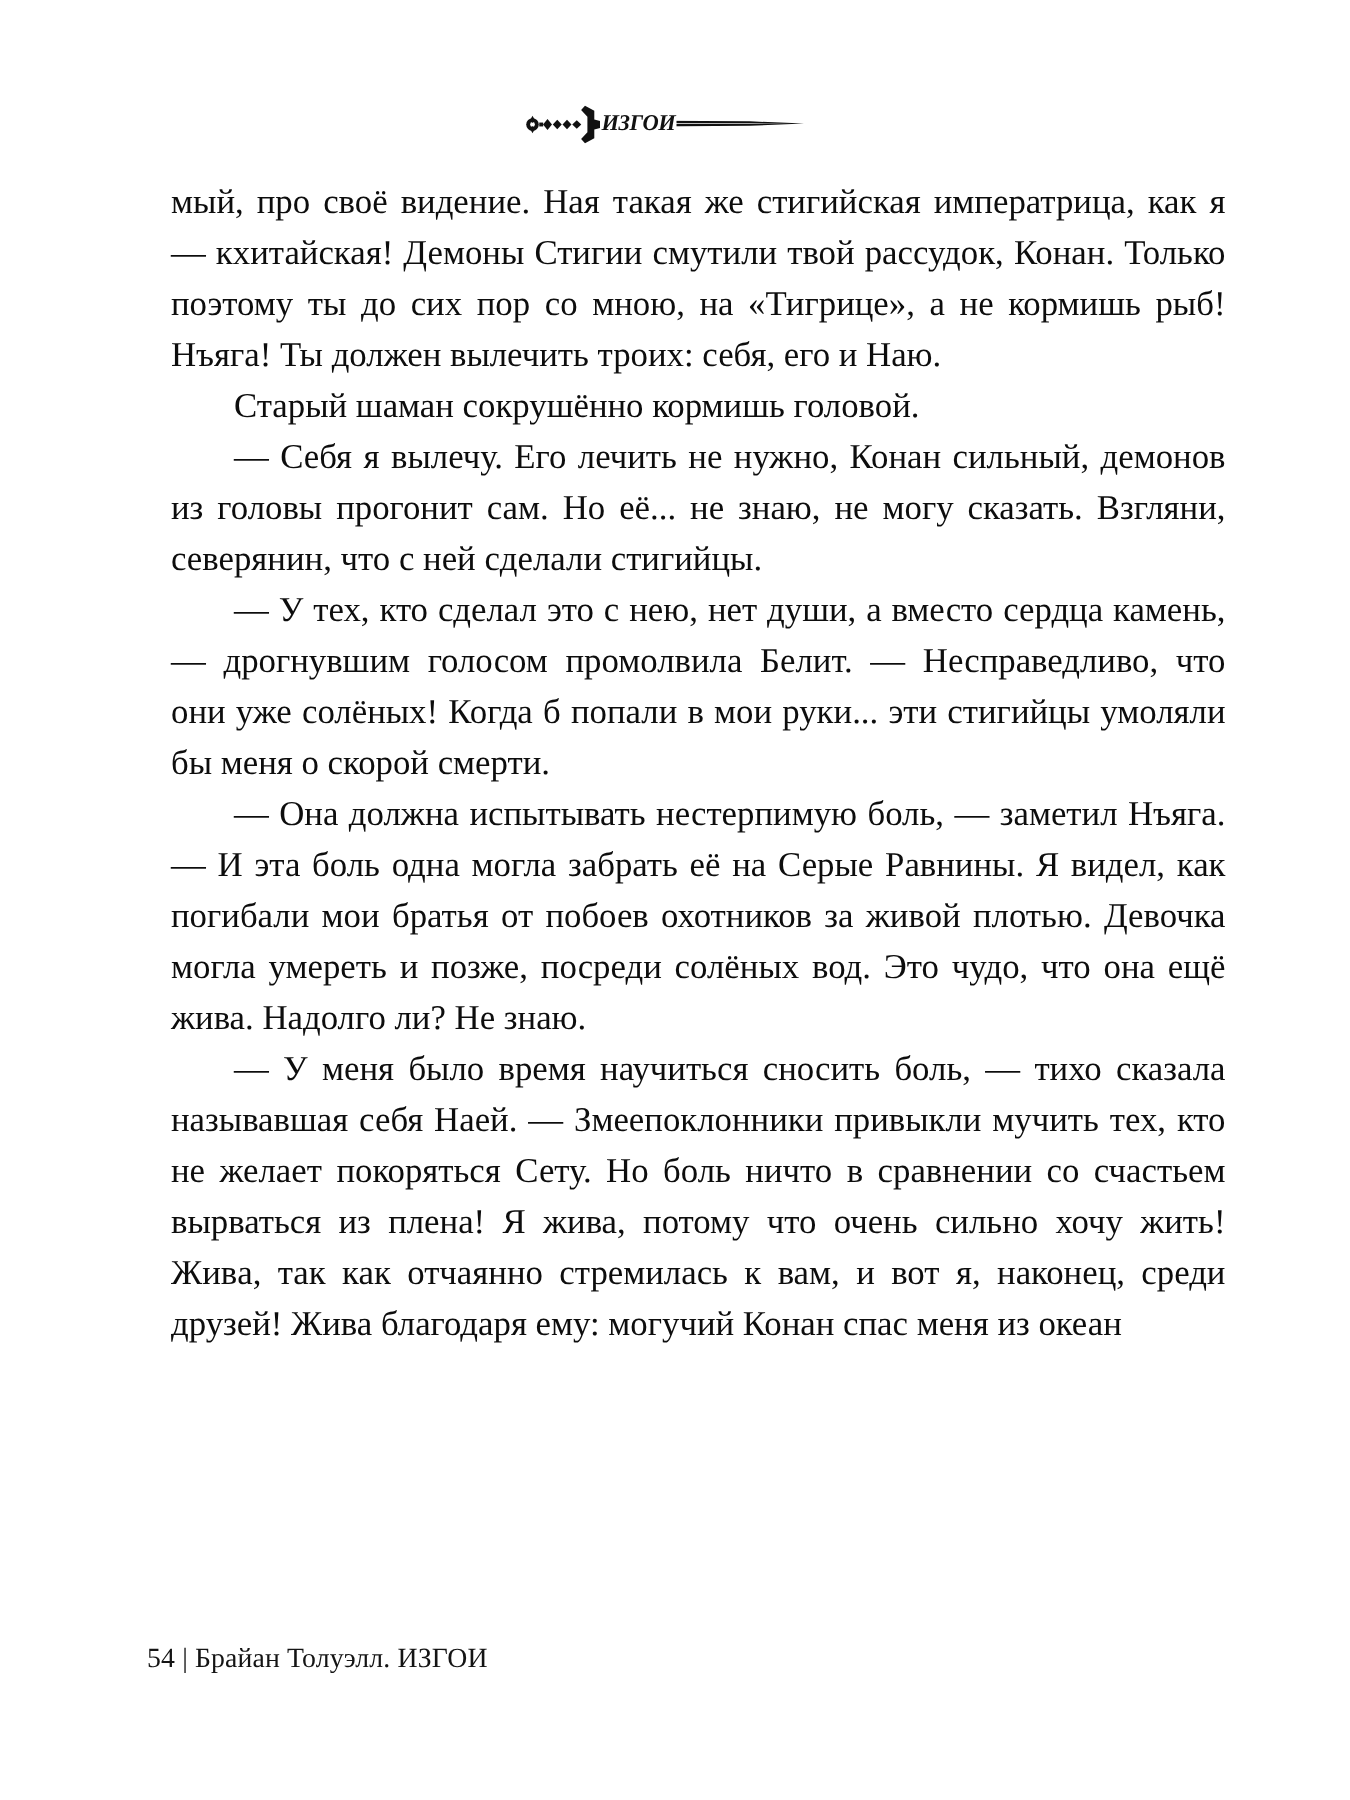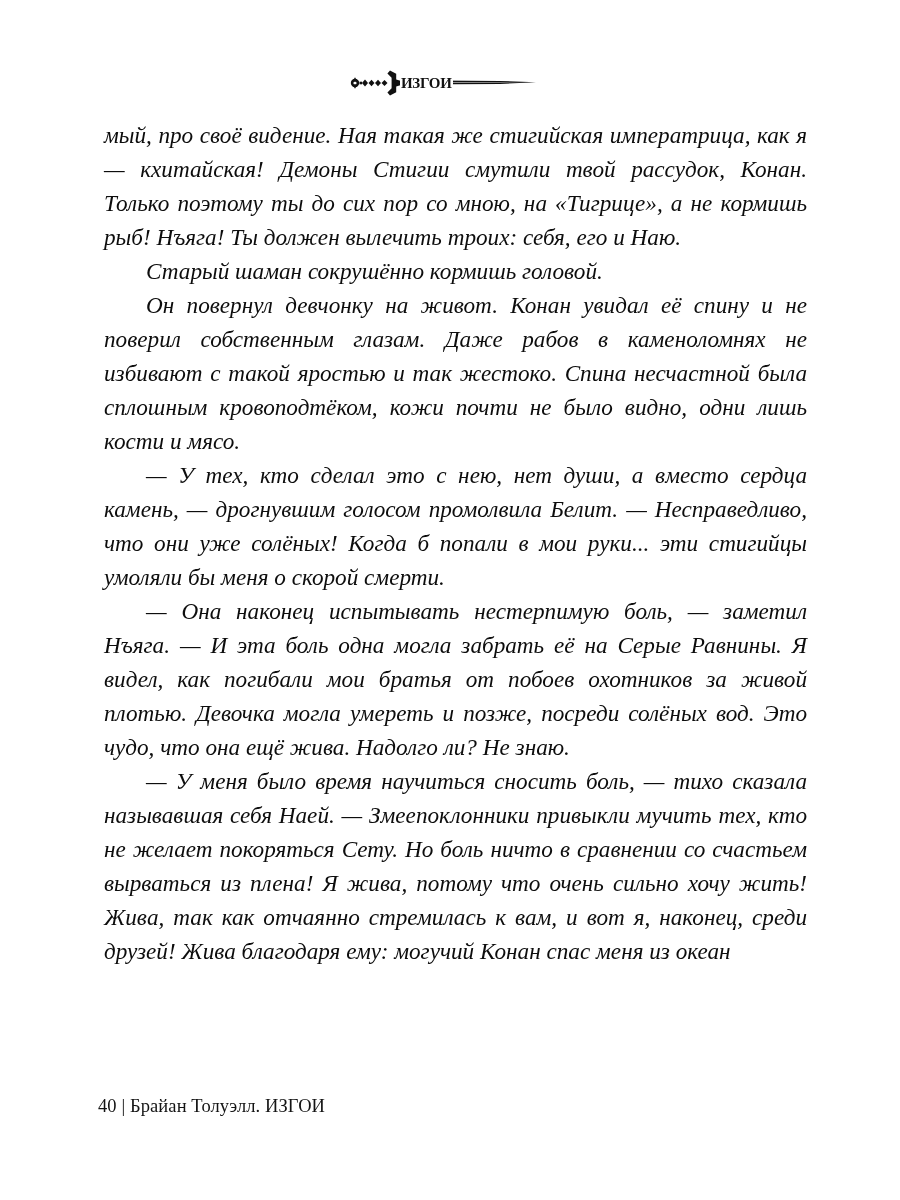--- a/index.html
+++ b/index.html
@@ -53,29 +53,29 @@
     font-family: "Liberation Serif", "DejaVu Serif", serif;
     font-weight: bold;
     font-size: 15px;
     letter-spacing: -0.3px;
     color: #111111;
     line-height: 1;
     white-space: nowrap;
     z-index: 3;
     padding: 0 1px;
     background: #ffffff;
+    font-style: italic;
   }
 
   
   .textblock {
     position: absolute;
-    left: 104px;
+    left: 114px;
     top: 118px;
     width: 703px;
-    font-style: italic;
   }
   .para {
     margin: 0;
     font-size: 23.2px;
     line-height: 34px;
     text-align: justify;
     text-justify: inter-word;
     text-indent: 42px;
     hyphens: manual;
     word-spacing: 0px;
@@ -128,21 +128,21 @@
           <path d="M62 14.05 L150 14.1 L178 14.35 L150 14.6 L62 14.65 Z" fill="#ffffff" opacity="0.85"></path>
         </g>
       </svg>
       <span class="head-title">ИЗГОИ</span>
     </span>
   </div>
 
   <div class="textblock">
     <p class="para flush">мый, про своё видение. Ная такая же стигийская импера­трица, как я — кхитайская! Демоны Стигии смутили твой рассудок, Конан. Только поэтому ты до сих пор со мною, на «Тигрице», а не кормишь рыб! Нъяга! Ты должен выле­чить троих: себя, его и Наю.</p>
     <p class="para">Старый шаман сокрушённо кормишь головой.</p>
-    <p class="para">Он повернул девчонку на живот. Конан увидал её спину и не поверил собственным глазам. Даже рабов в каменоломнях не избивают с такой яростью и так жестоко. Спина несчастной была сплошным кровоподтёком, кожи почти не было видно, одни лишь кости и мясо.</p>
+    <p class="para">— Себя я вылечу. Его лечить не нужно, Конан сильный, демонов из головы прогонит сам. Но её... не знаю, не могу сказать. Взгляни, северянин, что с ней сделали стигийцы.</p>
     <p class="para">— У тех, кто сделал это с нею, нет души, а вместо серд­ца камень, — дрогнувшим голосом промолвила Белит. — Несправедливо, что они уже солёных! Когда б попали в мои руки... эти стигийцы умоляли бы меня о скорой смер­ти.</p>
-    <p class="para">— Она наконец испытывать нестерпимую боль, — заме­тил Нъяга. — И эта боль одна могла забрать её на Серые Равнины. Я видел, как погибали мои братья от побоев охотников за живой плотью. Девочка могла умереть и позже, посреди солёных вод. Это чудо, что она ещё жива. Надолго ли? Не знаю.</p>
+    <p class="para">— Она должна испытывать нестерпимую боль, — заме­тил Нъяга. — И эта боль одна могла забрать её на Серые Равнины. Я видел, как погибали мои братья от побоев охотников за живой плотью. Девочка могла умереть и позже, посреди солёных вод. Это чудо, что она ещё жива. Надолго ли? Не знаю.</p>
     <p class="para">— У меня было время научиться сносить боль, — тихо сказала называвшая себя Наей. — Змеепоклонники при­выкли мучить тех, кто не желает покоряться Сету. Но боль ничто в сравнении со счастьем вырваться из плена! Я жи­ва, потому что очень сильно хочу жить! Живa, так как от­чаянно стремилась к вам, и вот я, наконец, среди друзей! Жива благодаря ему: могучий Конан спас меня из океан­</p>
   </div>
 
-  <div class="footer">40 | Брайан Толуэлл. ИЗГОИ</div>
+  <div class="footer">54 | Брайан Толуэлл. ИЗГОИ</div>
 
 </div>
 
 </body></html>

